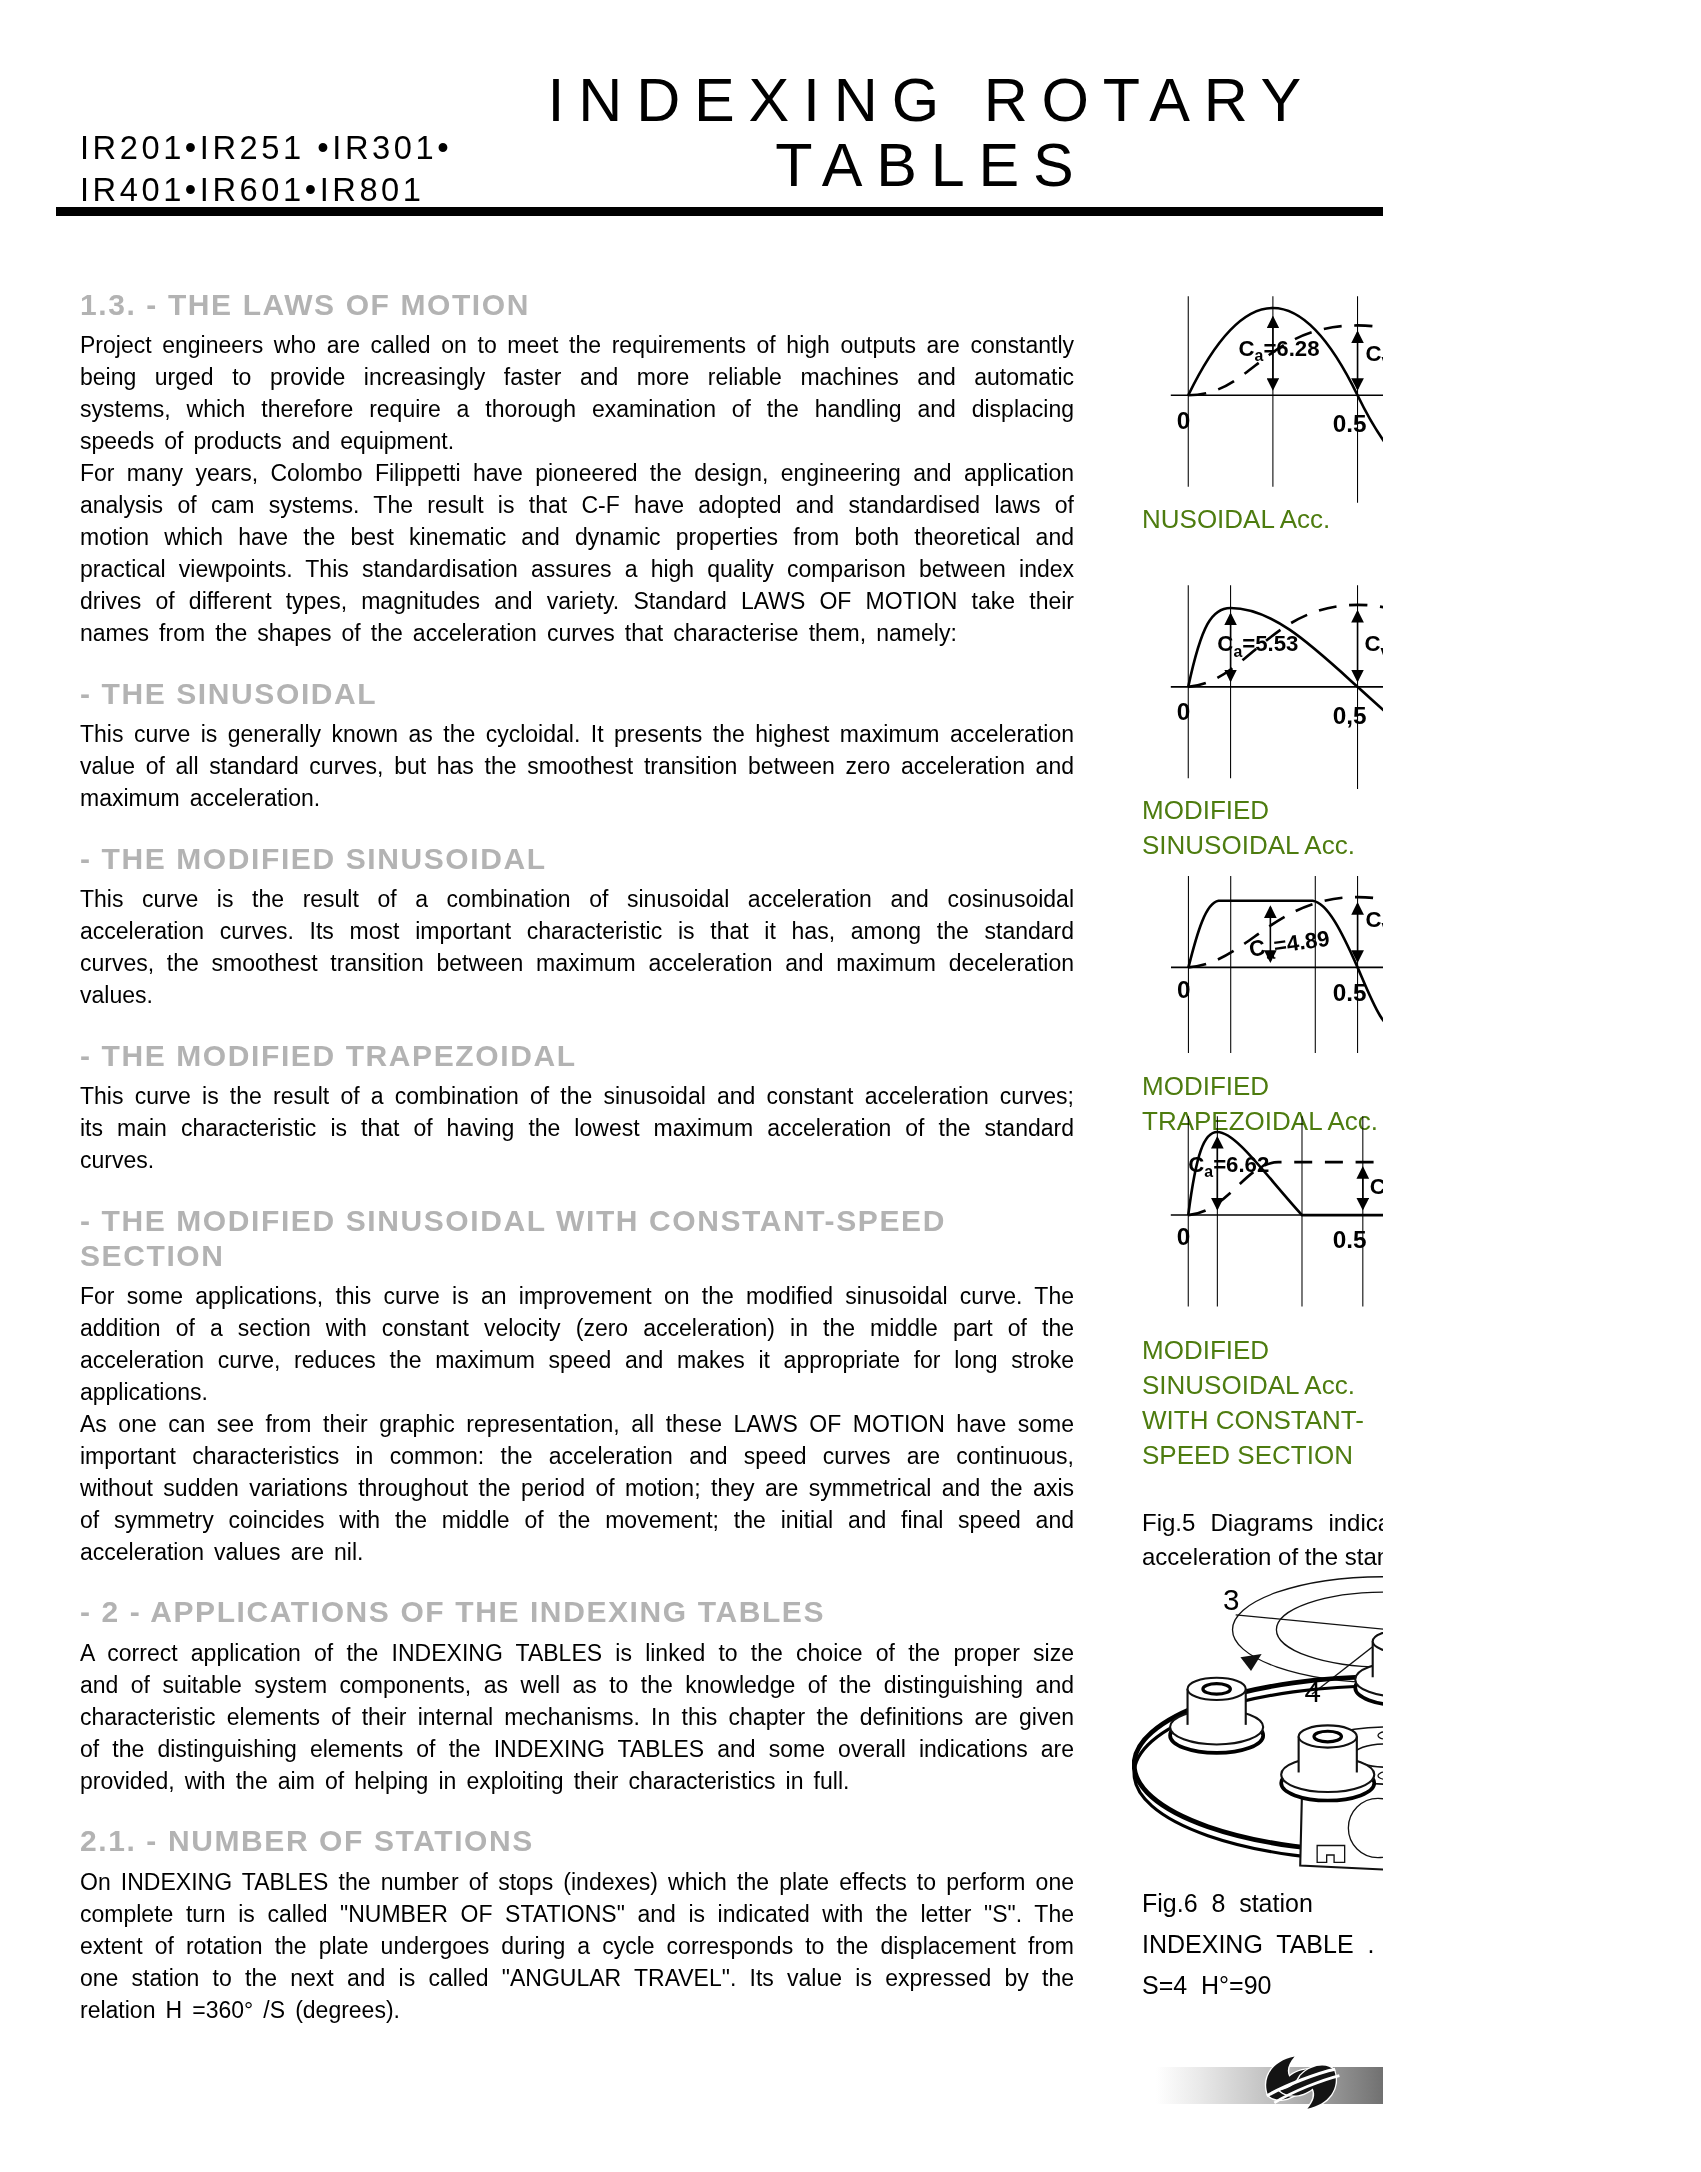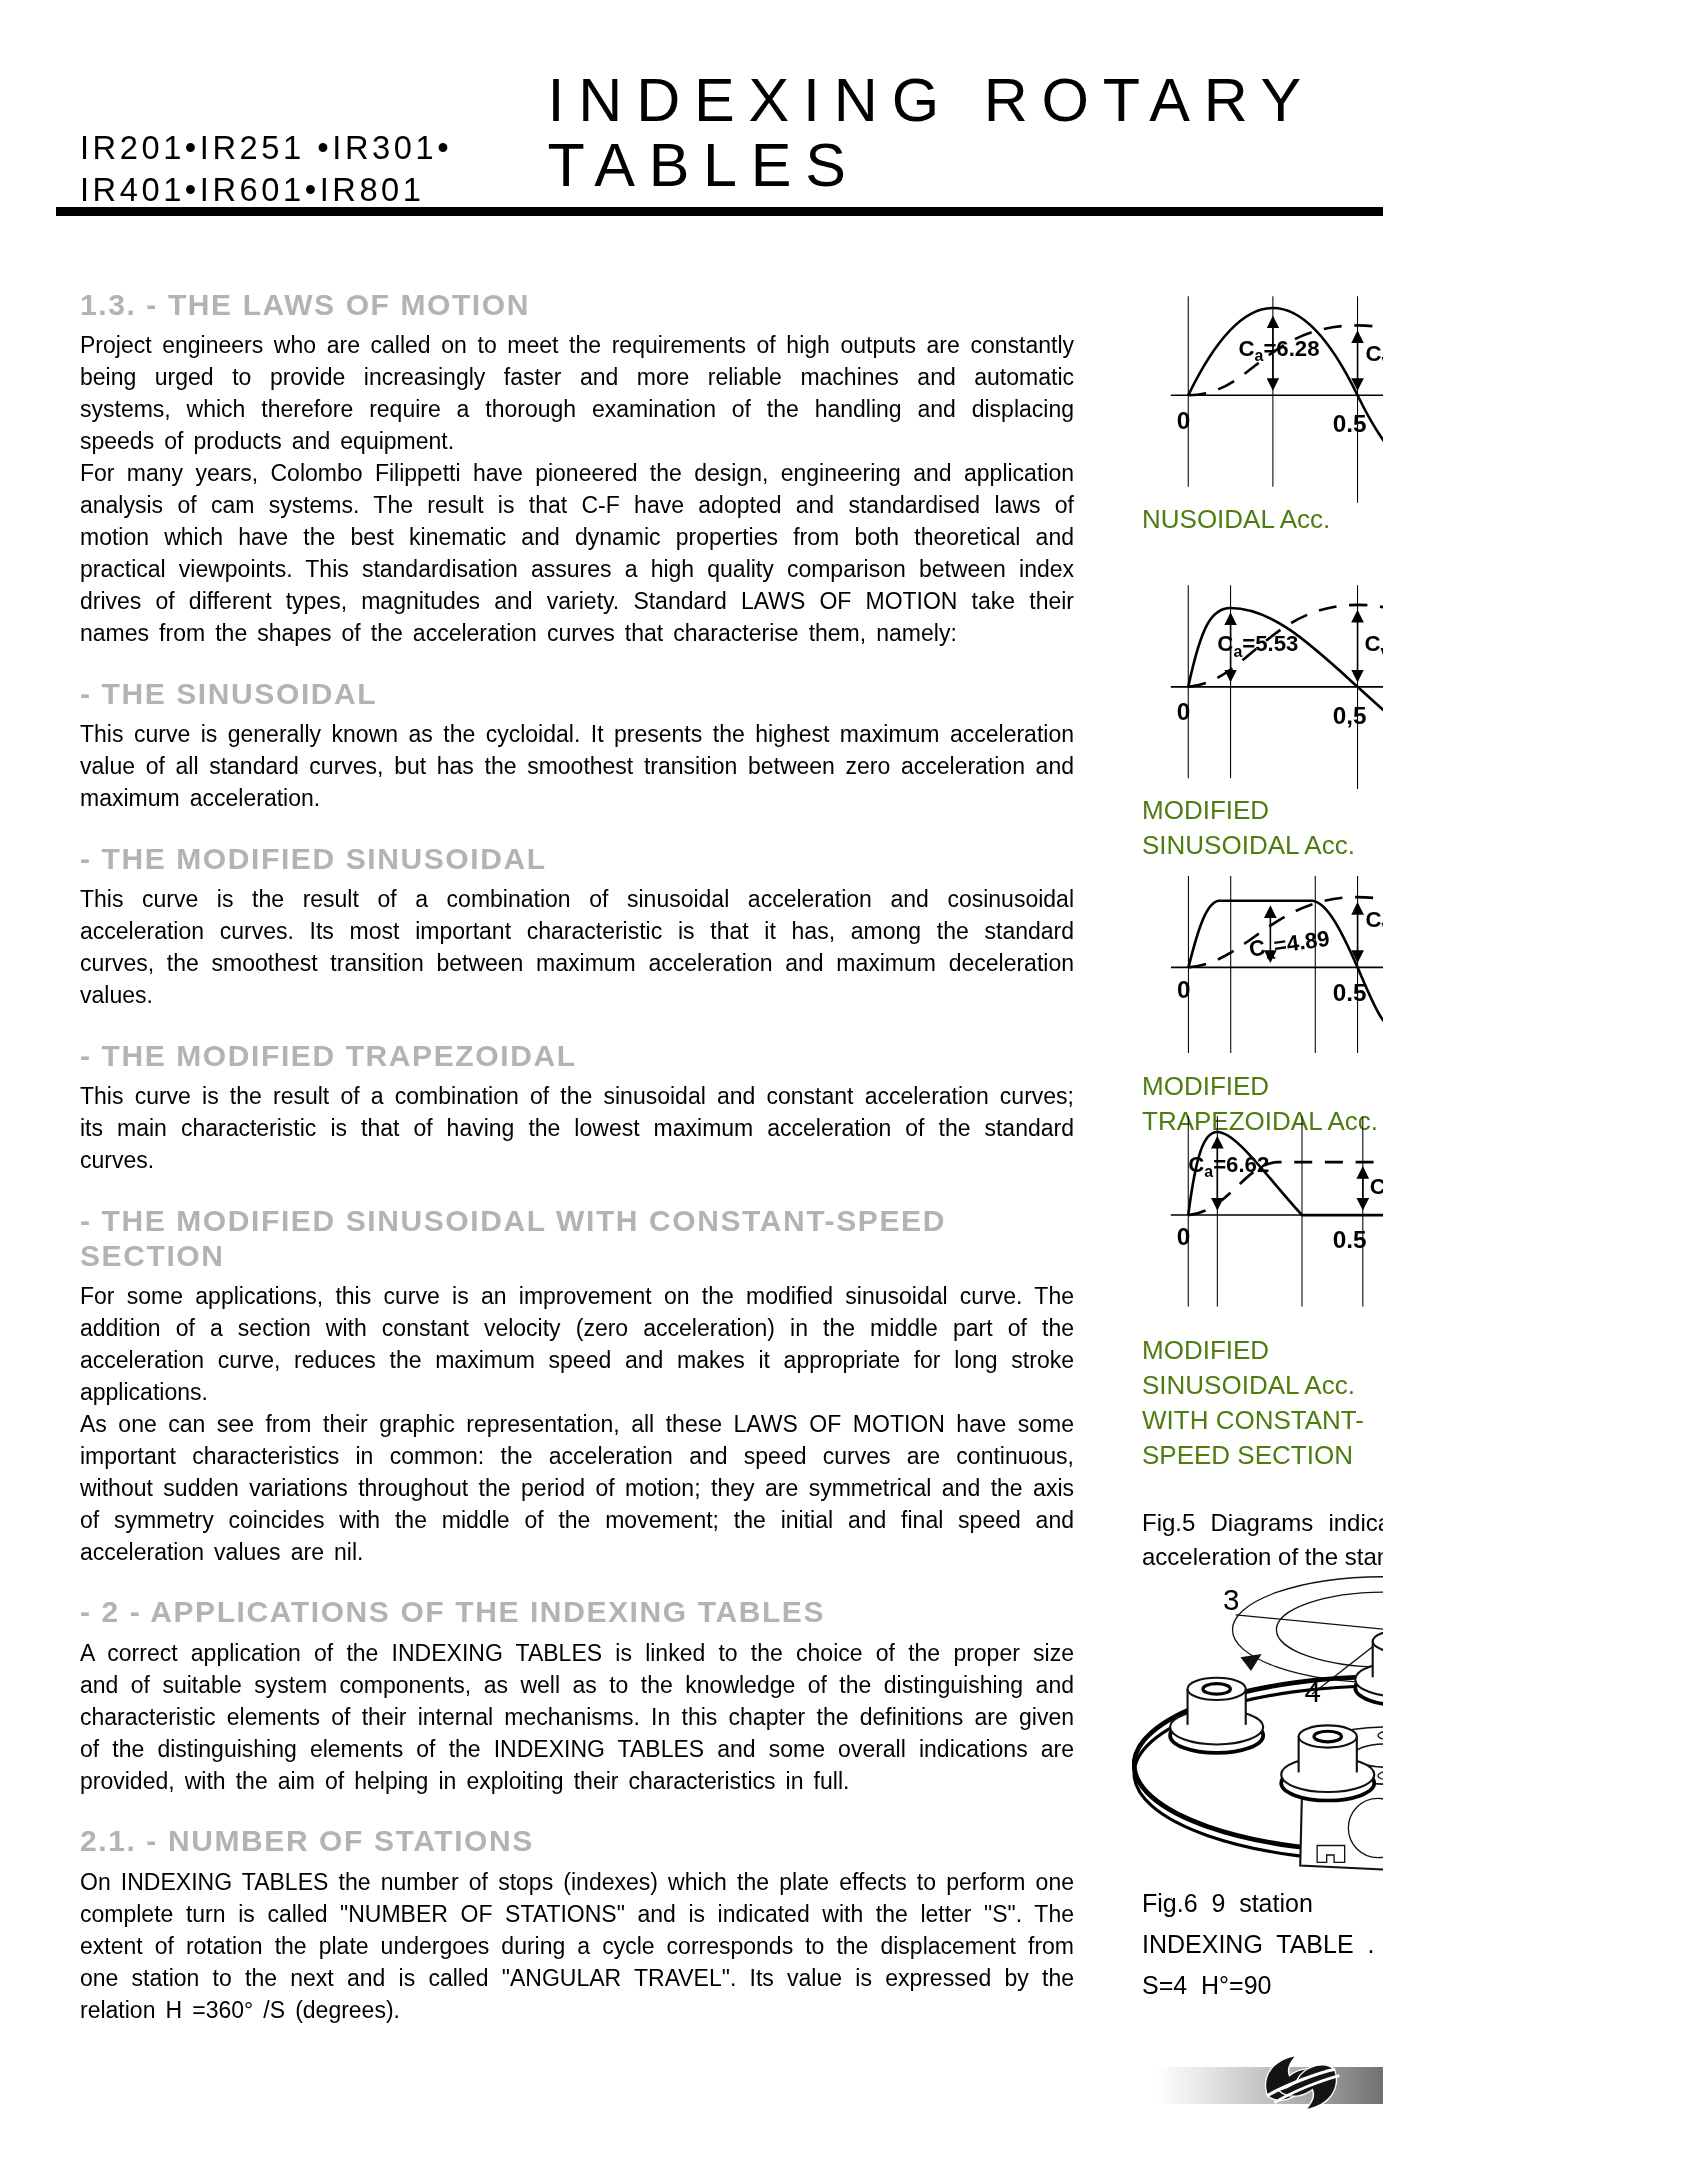--- a/index.html
+++ b/index.html
@@ -1,21 +1,21 @@
 <!DOCTYPE html>
 <html style="font-size:8.5px"><head>
 <meta charset="utf-8">
 <style>
   html,body{margin:0;padding:0;background:#ffffff;}
   .page{position:relative;width:1383px;height:2172px;background:#fff;overflow:hidden;
         font-family:"Liberation Sans","DejaVu Sans",sans-serif;color:#000;}
   
   .models{position:absolute;left:80px;top:126px;font-size:34px;font-weight:500;
           letter-spacing:3.7px;line-height:42px;white-space:nowrap;transform:scaleX(.96);transform-origin:left top;}
-  .title{position:absolute;right:68px;top:68px;text-align:left;font-size:61px;font-weight:400;
+  .title{position:absolute;right:68px;top:68px;text-align:center;font-size:61px;font-weight:400;
          letter-spacing:13.8px;line-height:65px;white-space:nowrap;}
   .header-rule{position:absolute;left:56px;top:207px;width:1590px;height:9px;background:#000;}
   
   .left-col{position:absolute;left:80px;top:287px;width:994px;}
   .sec-h{color:#b3b3b3;font-weight:700;font-size:30px;letter-spacing:1.6px;line-height:35px;margin:0 0 7.4px 0;}
   .mt{margin-top:26.5px;}
   .left-col p{margin:0;font-size:23px;line-height:32px;text-align:justify;word-spacing:3.7px;}
   .pgap{margin-top:32px;}
   
   .fig{position:absolute;left:1138px;width:529px;}
@@ -260,21 +260,21 @@
       </g>
 
       <use href="#st" xlink:href="#st" x="160" y="390"></use>
       <use href="#st" xlink:href="#st" x="510" y="300"></use>
       <use href="#st" xlink:href="#st" x="760" y="420"></use>
       <use href="#st" xlink:href="#st" x="370" y="480"></use>
     </svg>
   </div>
 
   <div class="fig6cap" style="top:1883px;">
-    <div>Fig.6 9 station INDEXING TABLE .</div>
+    <div>Fig.6 8 station INDEXING TABLE .</div>
     <div>S=4 H°=90</div>
   </div>
 
   <div class="footer-bar"></div>
   <svg class="logo" viewBox="0 0 180 112">
     <g>
       <path d="M28,80 C16,46 38,16 78,8 C66,22 62,34 68,46 C88,30 114,28 130,42 C110,46 97,56 91,70 C70,92 40,94 28,80 Z" fill="#141414" stroke="#fff" stroke-width="5" paint-order="stroke"></path>
       <path d="M152,34 C164,68 142,98 102,106 C114,92 118,80 112,68 C92,84 66,86 50,72 C70,68 83,58 89,44 C110,22 140,20 152,34 Z" fill="#141414" stroke="#fff" stroke-width="5" paint-order="stroke"></path>
       <path d="M26,82 C60,62 124,38 154,32" stroke="#fff" stroke-width="6" fill="none"></path>
       <path d="M40,95 C74,74 130,52 162,44" stroke="#fff" stroke-width="5" fill="none"></path>

